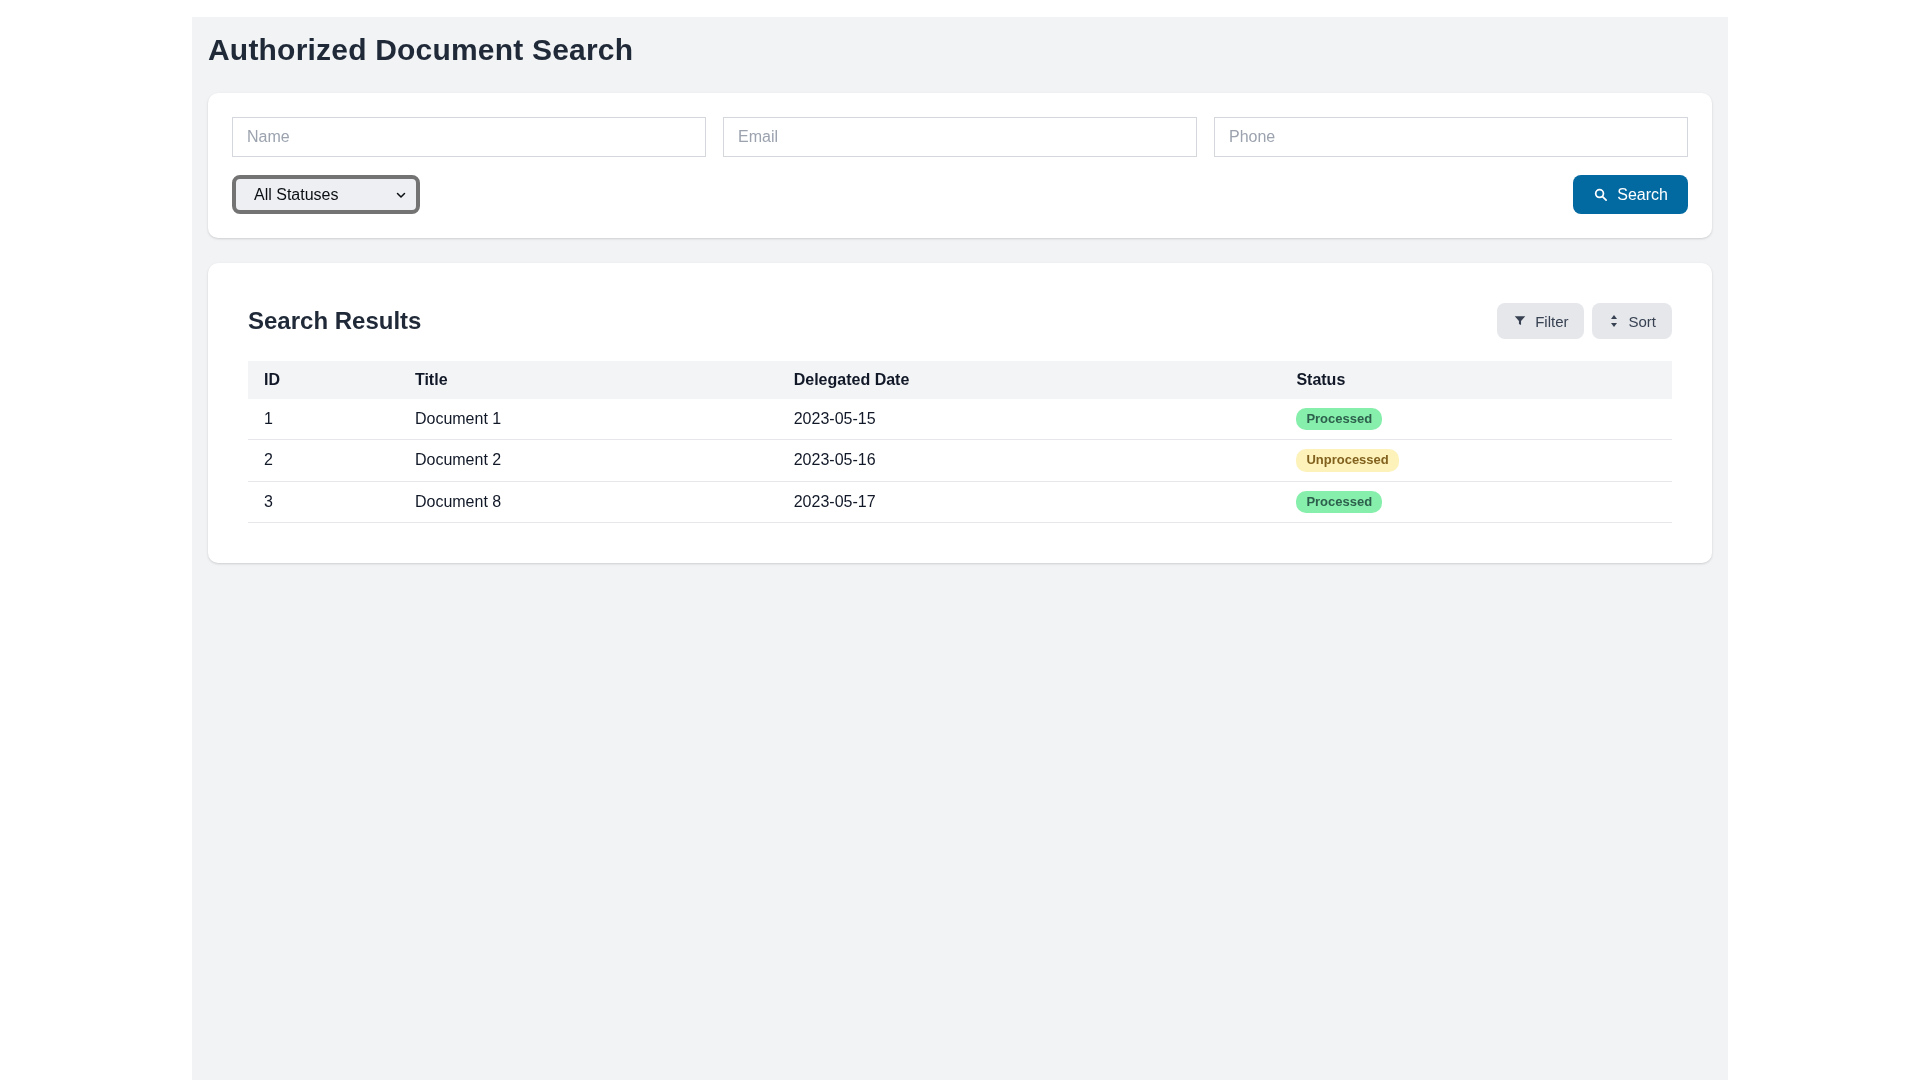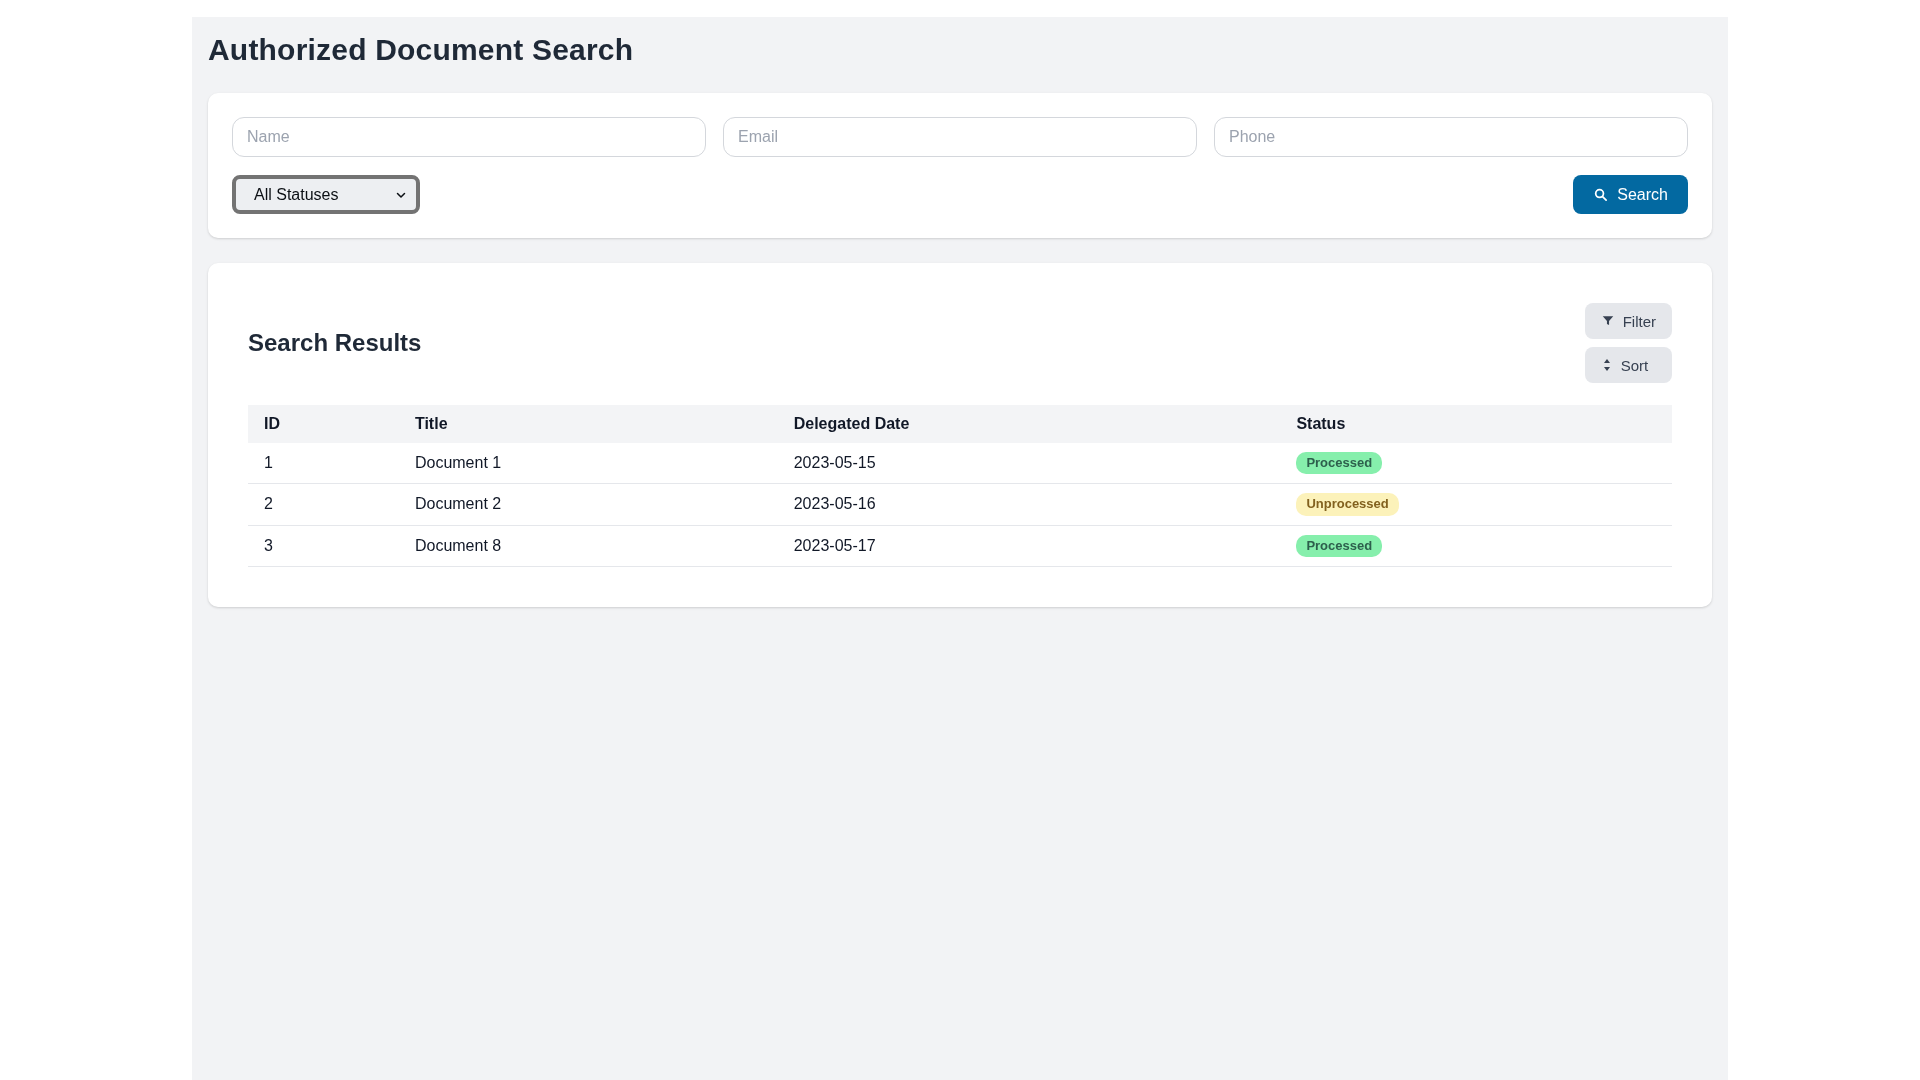--- a/index.html
+++ b/index.html
@@ -27,21 +27,21 @@
     background: #ffffff;
     border-radius: 10px;
     box-shadow: 0 1px 3px rgba(0,0,0,0.10), 0 1px 2px rgba(0,0,0,0.06);
   }
   .search-card { padding: 24px; margin-bottom: 25px; }
   .inputs-row { display: flex; gap: 17px; margin-bottom: 18px; }
   .text-input {
     flex: 1 1 0;
     height: 40px;
     border: 1px solid #d4d7dc;
-    border-radius: 12px;
+    border-radius: 0;
     padding: 16px 14px;
     font-size: 16px;
     font-family: "Liberation Sans", sans-serif;
     color: #a21caf;
     background: #ffffff;
     outline: none;
     min-width: 0;
   }
   .text-input::placeholder { color: #9ca3af; }
   .controls-row { display: flex; justify-content: space-between; align-items: center; }
@@ -78,21 +78,21 @@
     font-family: "Liberation Sans", sans-serif;
     padding: 0 20px;
     display: inline-flex;
     align-items: center;
     gap: 9px;
     cursor: pointer;
   }
   .results-card { padding: 40px; }
   .results-header { display: flex; justify-content: space-between; align-items: center; margin-bottom: 22px; }
   .results-heading { font-size: 24px; font-weight: 700; color: #1f2937; margin: 0; }
-  .toolbar { display: flex; gap: 8px; flex-direction: column; }
+  .toolbar { display: flex; gap: 8px; }
   .tool-btn {
     height: 36px;
     background: #e5e7eb;
     border: none;
     border-radius: 8px;
     color: #374151;
     font-size: 15px;
     font-family: "Liberation Sans", sans-serif;
     padding: 0 16px;
     display: inline-flex;

